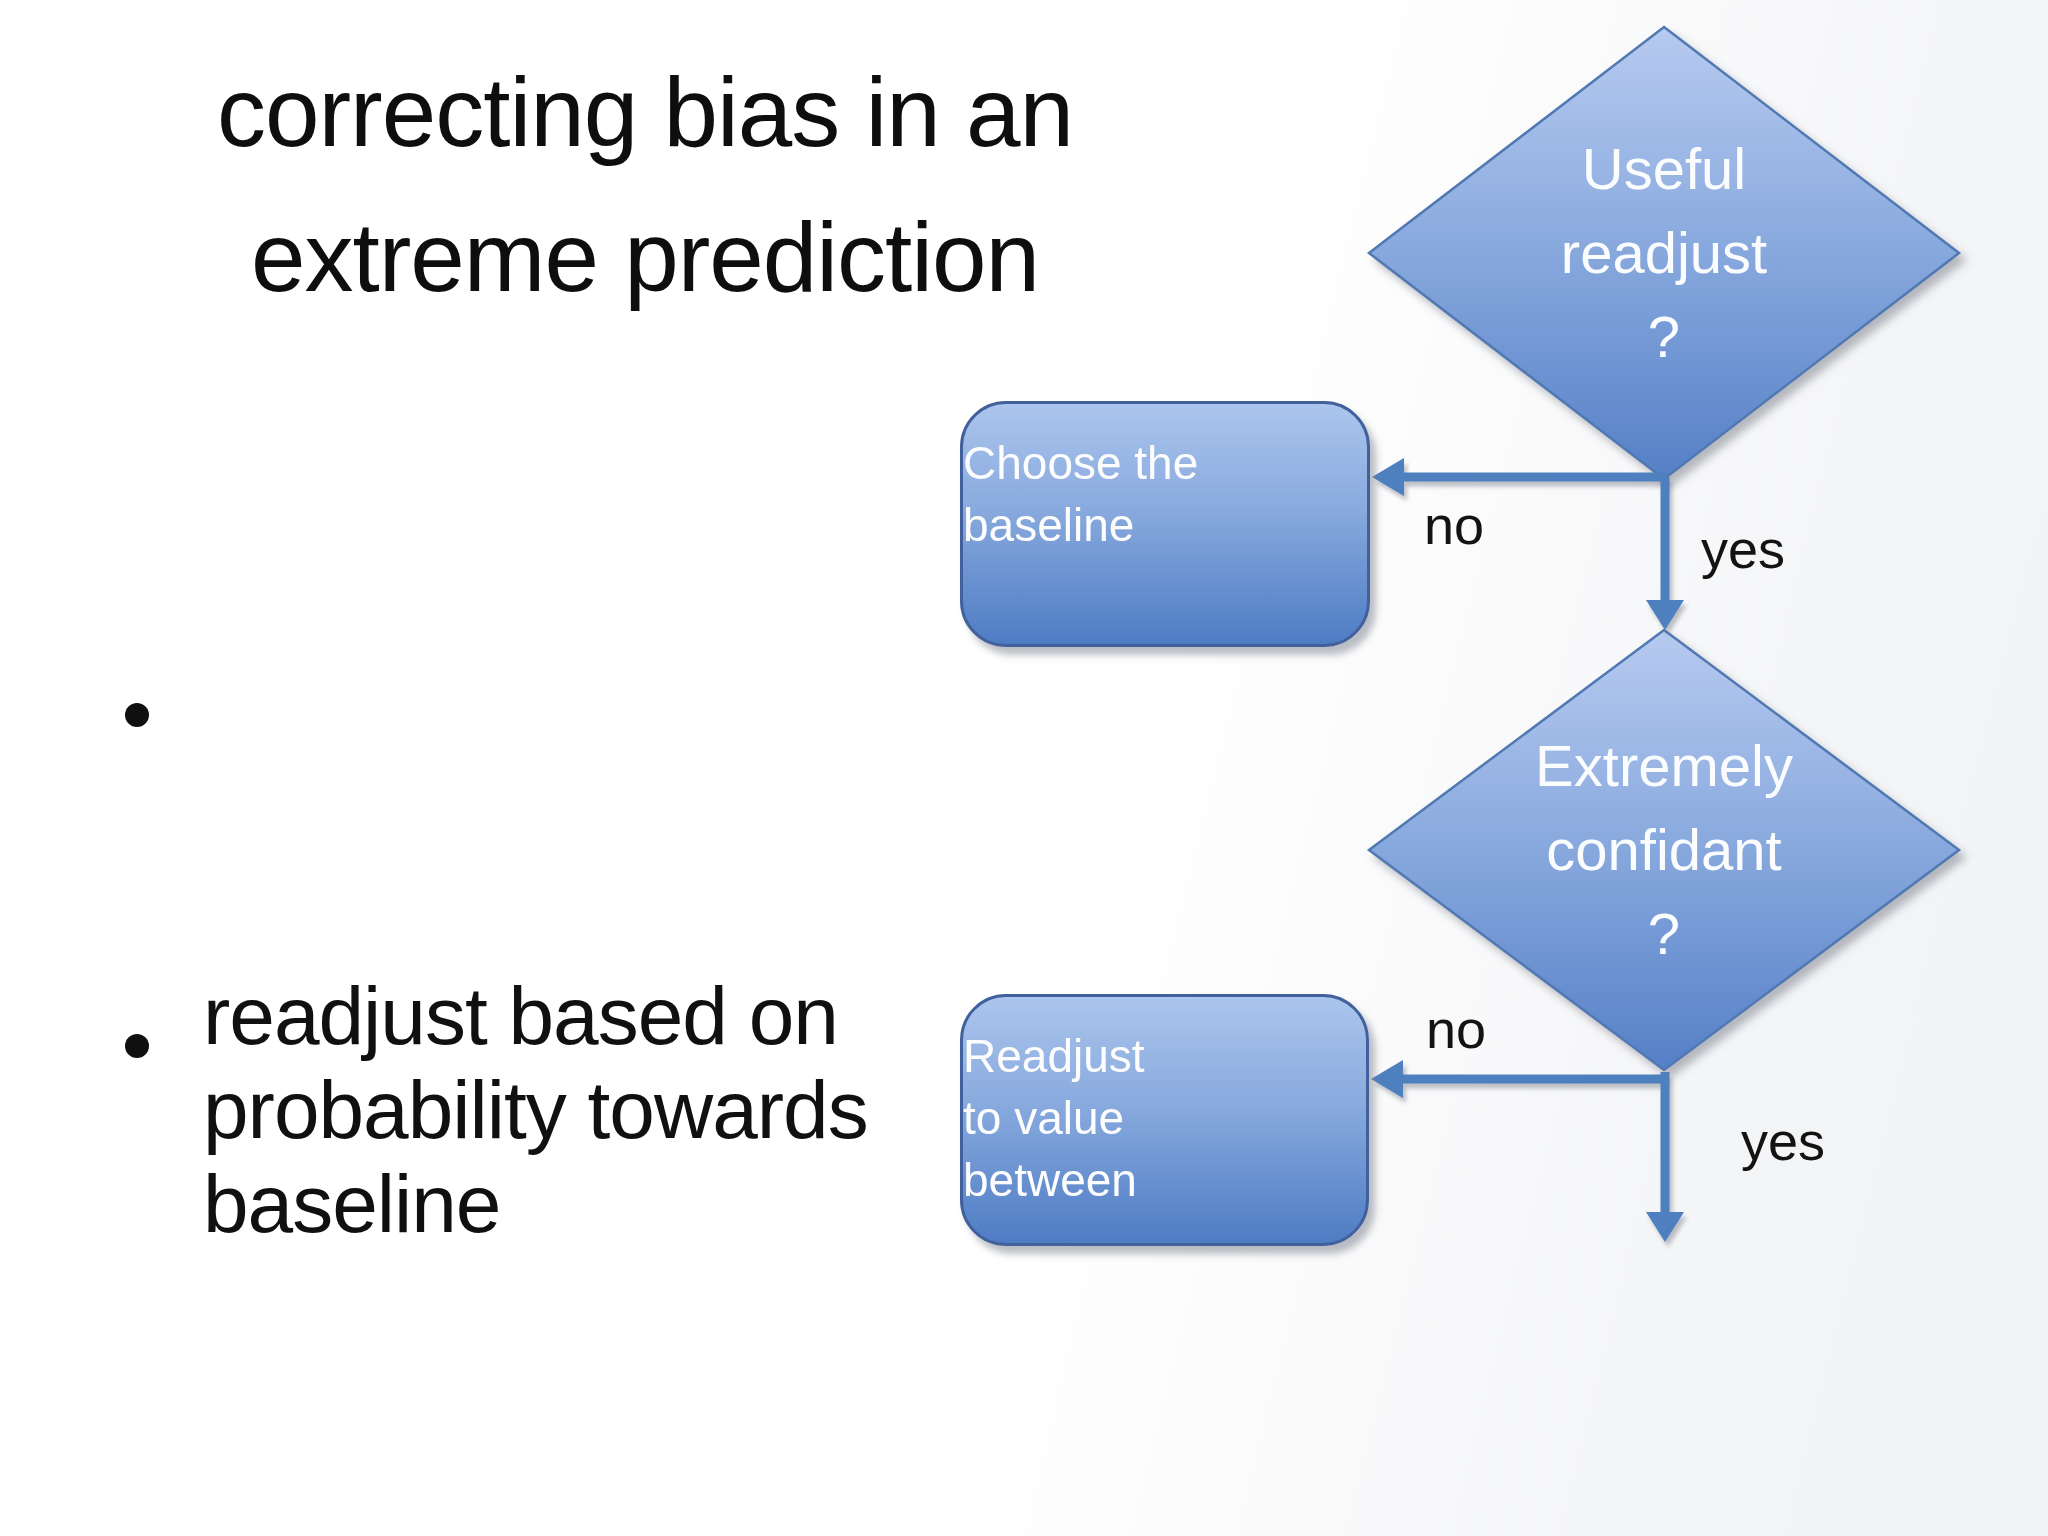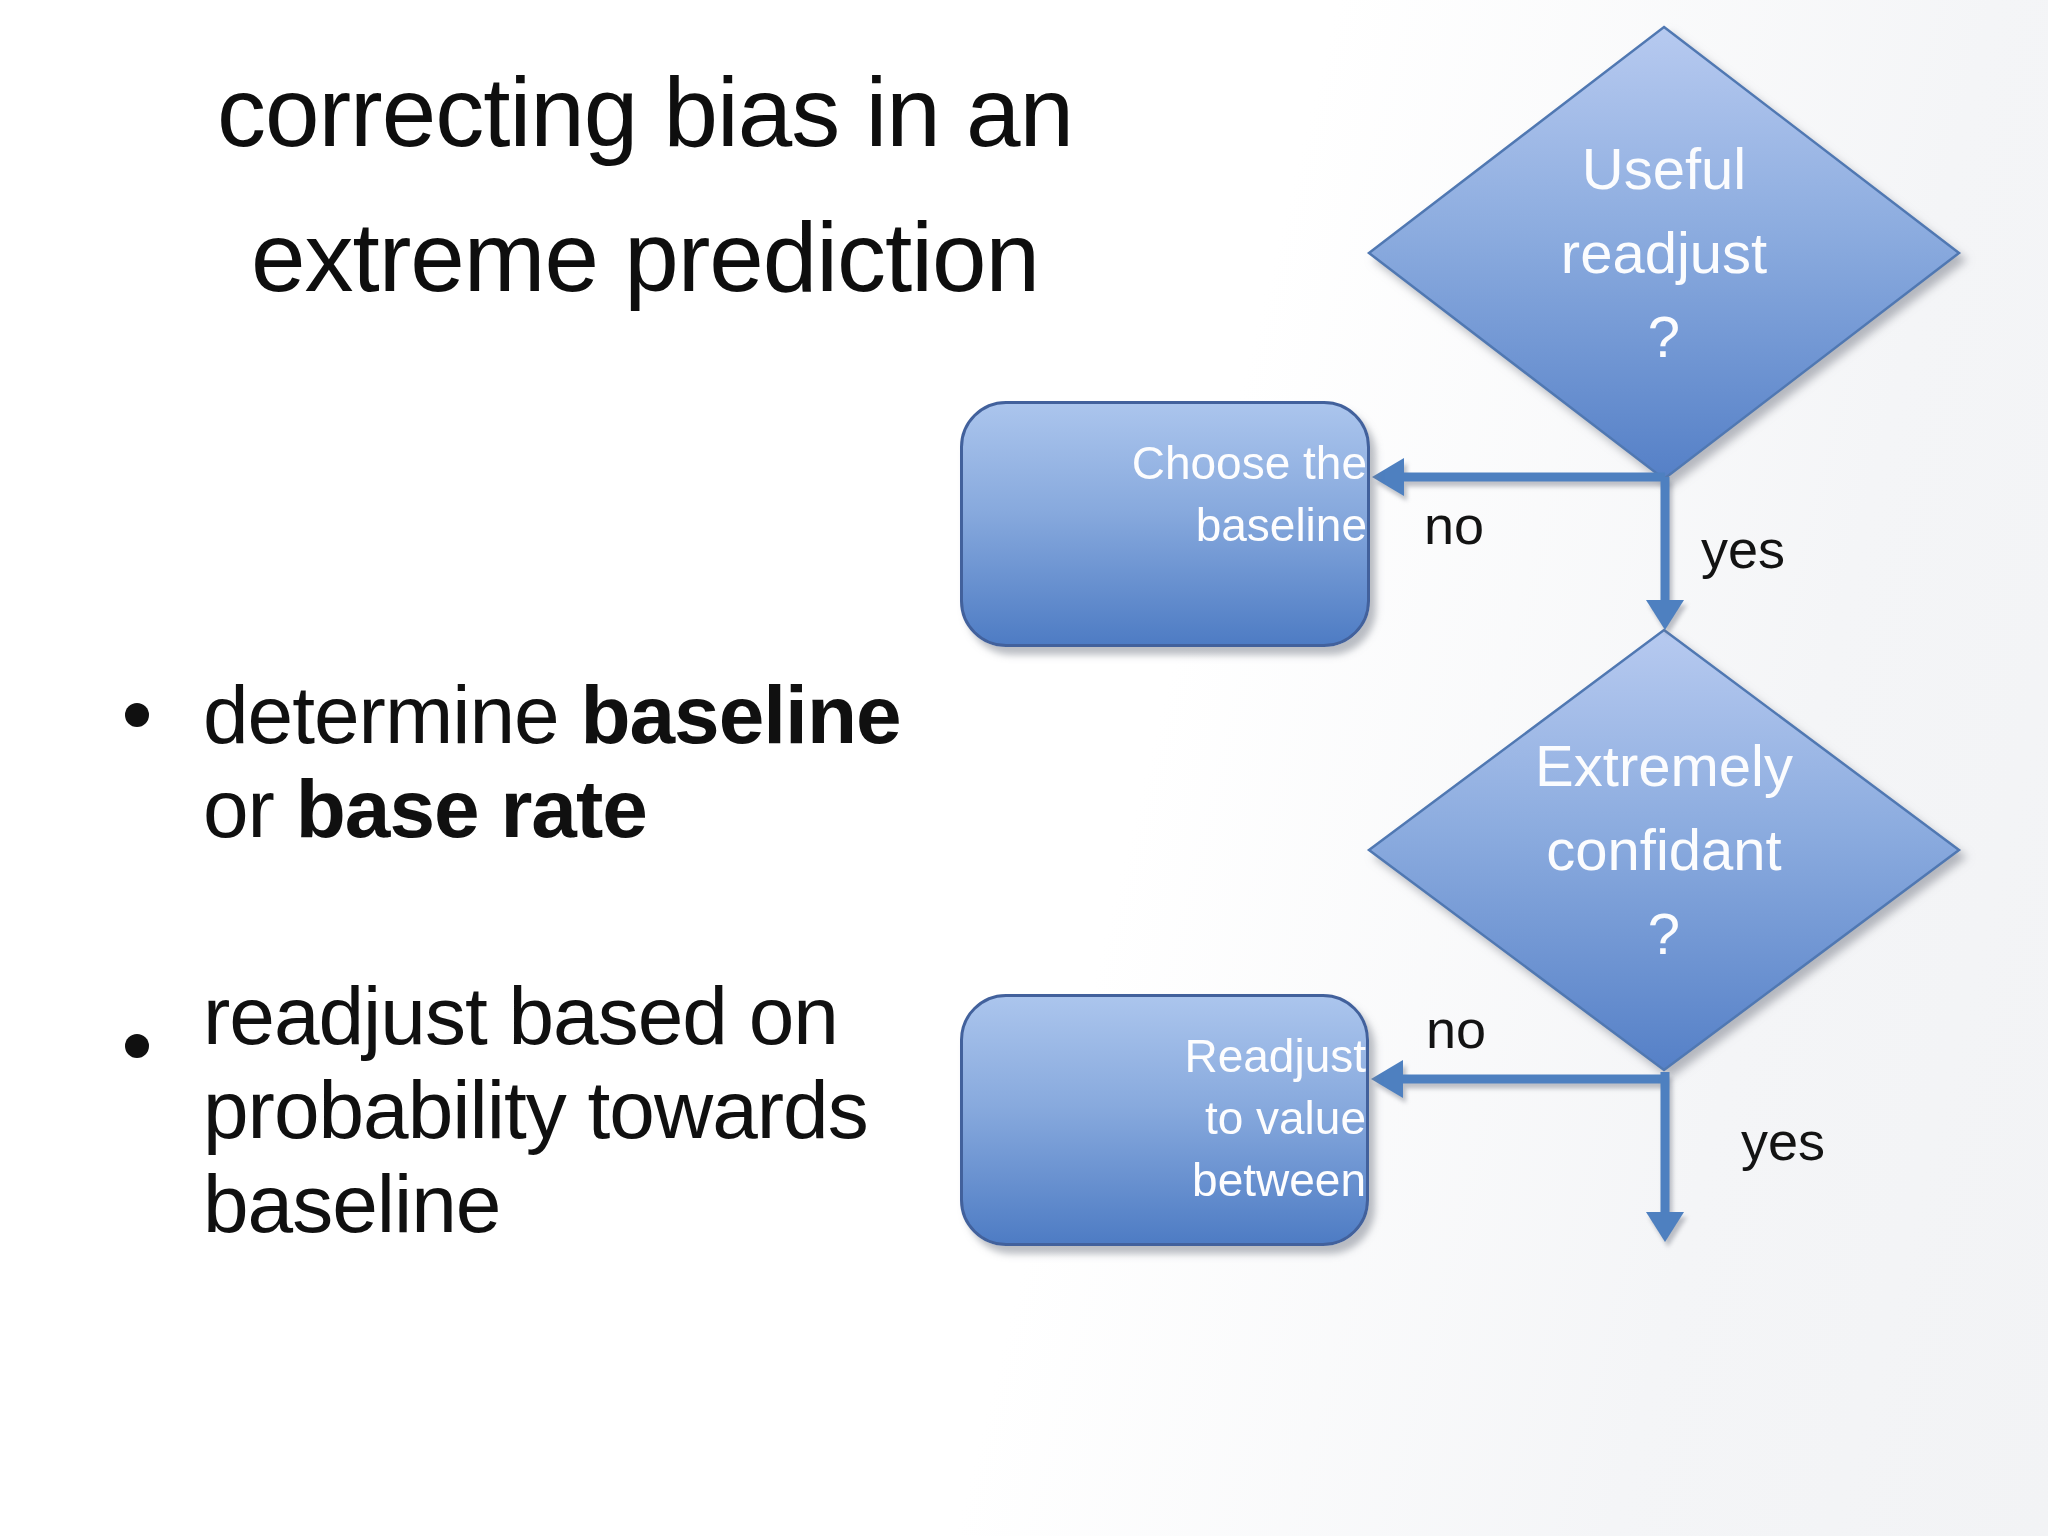--- a/index.html
+++ b/index.html
@@ -57,21 +57,21 @@
     background: linear-gradient(180deg, #abc5ed 0%, #87a9dd 45%, #4e7cc4 100%);
     box-shadow: 6px 8px 7px rgba(120,126,138,0.50);
   }
   #box-choose   { left: 960px;  top: 401px;  width: 410px; height: 246px; }
   #box-readjust { left: 960px;  top: 994px;  width: 409px; height: 252px; padding-left: 6px; }
   #box-stick    { left: 1500px; top: 1244px; width: 407px; height: 228px; }
   .box-label {
     position: absolute; left: 0; right: 0; top: 0;
     padding-top: 28px;
     font-size: 46px; line-height: 62px;
-    color: #fdfdfe; text-align: right;
+    color: #fdfdfe; text-align: left;
   }
 
   
   .diamond-label {
     position: absolute;
     width: 500px; left: 1414px;
     font-size: 58px; line-height: 84px;
     color: #fbfcfe; text-align: center;
   }
   #d1-label { top: 127px; }
@@ -90,24 +90,20 @@
 </style>
 </head>
 <body>
 
 <div class="stage">
 
   <div class="title pre">correcting bias in an
 extreme prediction</div>
 
   <div class="bullet-dot" id="dot1"></div>
-  <div class="bullet-text" id="bullet1">
-    <span>determine </span><span class="bold">baseline</span><br>
-    <span>or </span><span class="bold">base rate</span>
-  </div>
 
   <div class="bullet-dot" id="dot2"></div>
   <div class="bullet-text pre" id="bullet2">readjust based on
 probability towards
 baseline</div>
 
   <svg class="flow-svg" width="2048" height="1536" viewBox="0 0 2048 1536">
     <defs>
       <linearGradient id="diamondGrad" x1="0" y1="0" x2="0" y2="1">
         <stop offset="0" stop-color="#b7caf0"></stop>

